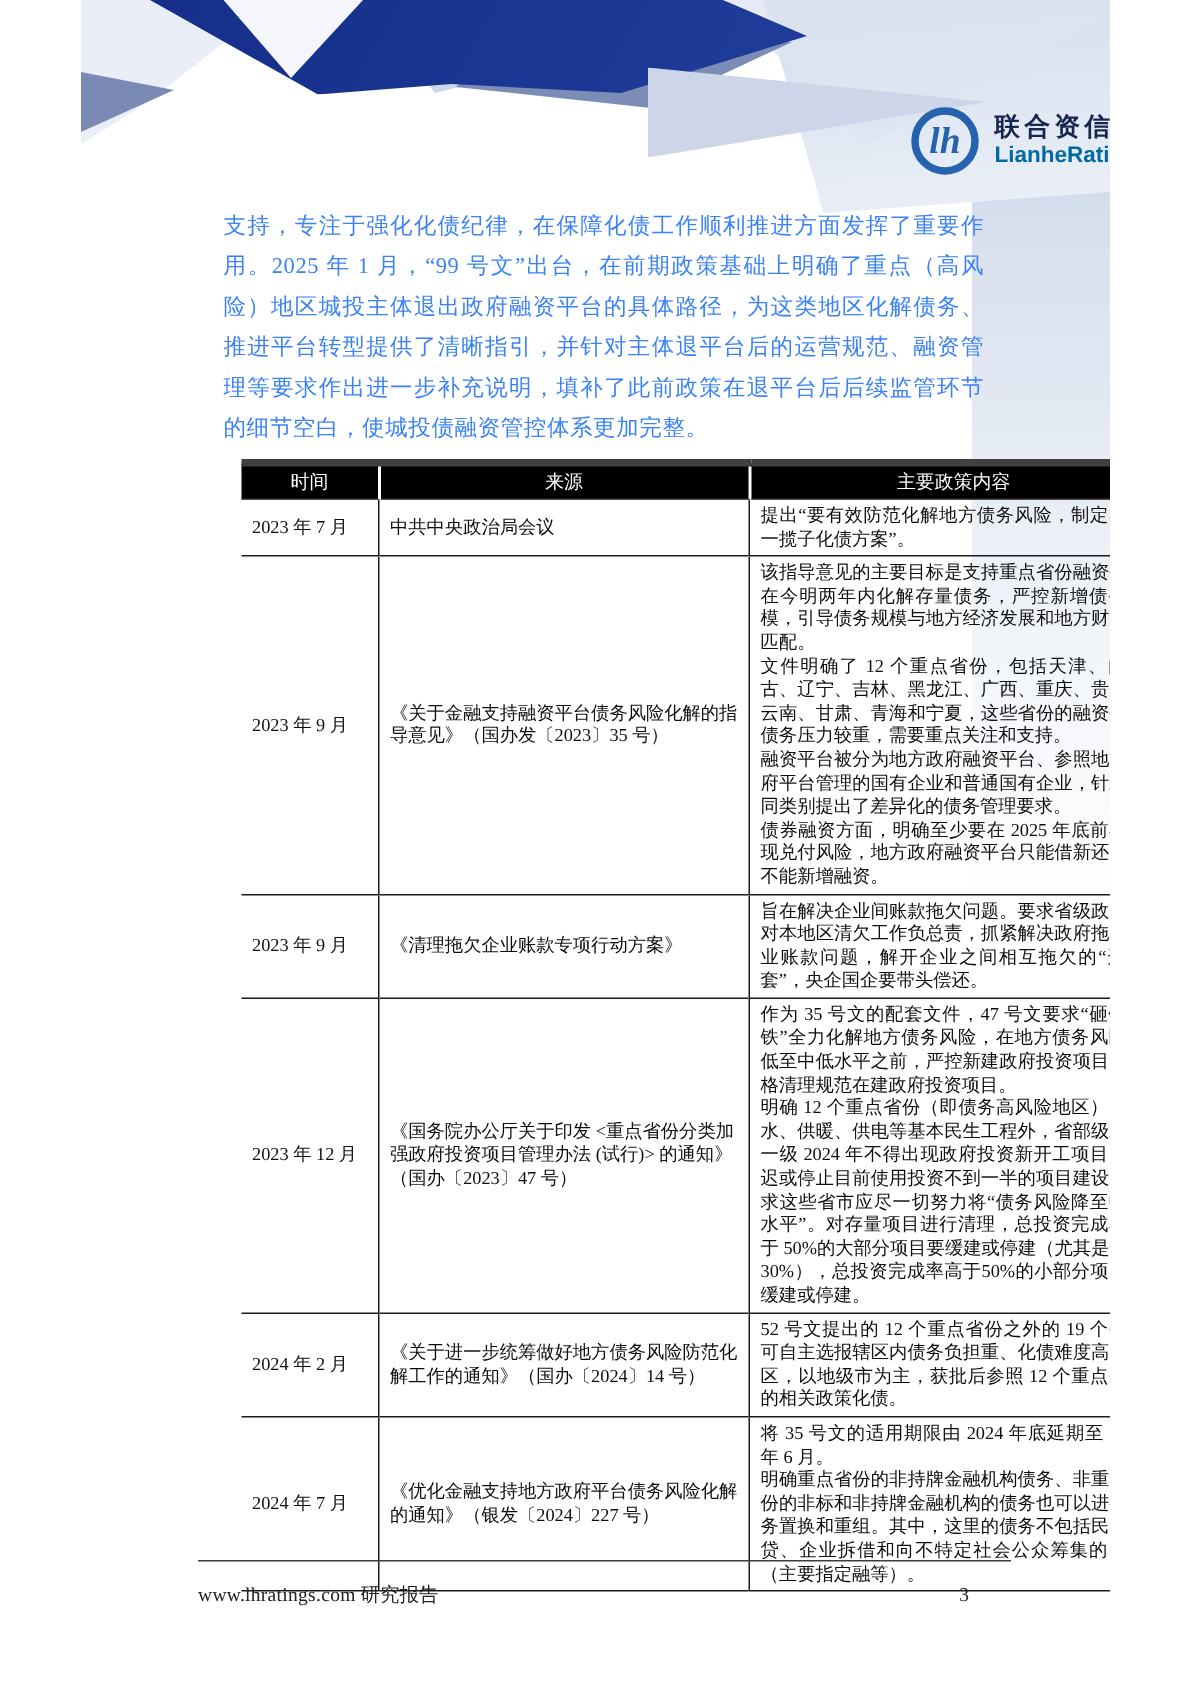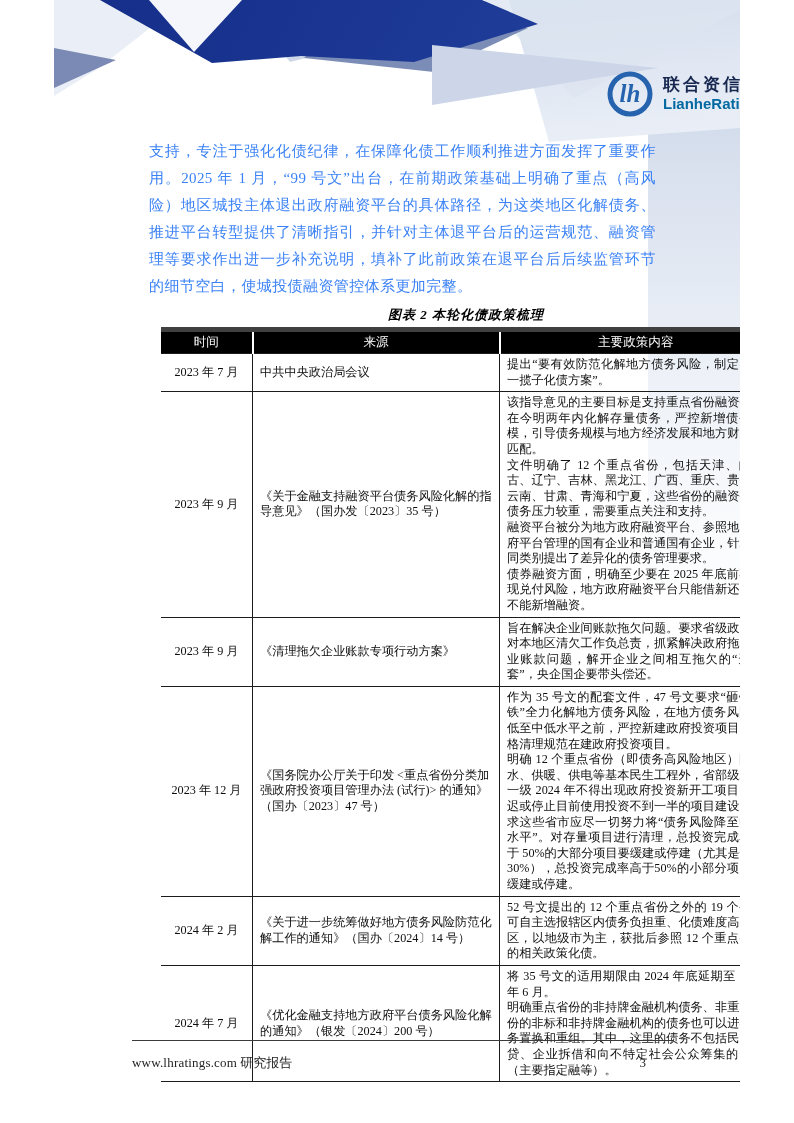--- a/index.html
+++ b/index.html
@@ -84,21 +84,21 @@
     height: 22px; padding: 2px 4px;
     border-top: 5px solid #404040;
   }
   .policy thead th + th { border-left: 2px solid #ffffff; }
   .policy tbody td {
     border-top: 1px solid #1c1c1c;
     font-size: 12.2px; line-height: 15.6px;
     padding: 3px 7px; vertical-align: middle; color: #0e0e0e;
   }
   .policy tbody td + td { border-left: 1px solid #1c1c1c; }
-  td.cell-time { text-align: center; padding: 3px 2px; }
+  td.cell-time { text-align: left; padding: 3px 2px; }
   td.cell-source { text-align: left; }
   td.cell-content { text-align: justify; white-space: pre-line; }
 
   
   .footer {
     position: absolute; top: 1040px; left: 78px; right: 66px;
     border-top: 1.5px solid #3c3c3c;
     padding-top: 13px;
     display: flex; justify-content: space-between; align-items: baseline;
     font-size: 13px; color: #222; z-index: 1;
@@ -135,21 +135,20 @@
     <div class="logo-text">
       <span class="brand-cn">联合资信</span>
       <span class="brand-en">LianheRatings</span>
     </div>
   </div>
 
   <div class="content">
     <p class="intro">支持，专注于强化化债纪律，在保障化债工作顺利推进方面发挥了重要作用。2025 年 1 月，“99 号文”出台，在前期政策基础上明确了重点（高风险）地区城投主体退出政府融资平台的具体路径，为这类地区化解债务、推进平台转型提供了清晰指引，并针对主体退平台后的运营规范、融资管理等要求作出进一步补充说明，填补了此前政策在退平台后后续监管环节的细节空白，使城投债融资管控体系更加完整。</p>
 
     <div class="figure">
-      <div class="fig-title">图表 2  本轮化债政策梳理</div>
       <table class="policy">
         <colgroup>
           <col class="c-time">
             <col class="c-source">
             <col class="c-content">
         </colgroup>
         <thead>
           <tr>
             <th>时间</th>
             <th>来源</th>
@@ -181,21 +180,21 @@
             <td class="cell-content">作为 35 号文的配套文件，47 号文要求“砸锅卖铁”全力化解地方债务风险，在地方债务风险降低至中低水平之前，严控新建政府投资项目，严格清理规范在建政府投资项目。
 明确 12 个重点省份（即债务高风险地区）除供水、供暖、供电等基本民生工程外，省部级或市一级 2024 年不得出现政府投资新开工项目。推迟或停止目前使用投资不到一半的项目建设。要求这些省市应尽一切努力将“债务风险降至中低水平”。对存量项目进行清理，总投资完成率低于 50%的大部分项目要缓建或停建（尤其是低于 30%），总投资完成率高于50%的小部分项目要缓建或停建。</td>
           </tr>
           <tr>
             <td class="cell-time">2024 年 2 月</td>
             <td class="cell-source">《关于进一步统筹做好地方债务风险防范化解工作的通知》（国办〔2024〕14 号）</td>
             <td class="cell-content">52 号文提出的 12 个重点省份之外的 19 个省份可自主选报辖区内债务负担重、化债难度高的地区，以地级市为主，获批后参照 12 个重点省份的相关政策化债。</td>
           </tr>
           <tr>
             <td class="cell-time">2024 年 7 月</td>
-            <td class="cell-source">《优化金融支持地方政府平台债务风险化解的通知》（银发〔2024〕200 号）</td>
+            <td class="cell-source">《优化金融支持地方政府平台债务风险化解的通知》（银发〔2024〕227 号）</td>
             <td class="cell-content">将 35 号文的适用期限由 2024 年底延期至 2027年 6 月。
 明确重点省份的非持牌金融机构债务、非重点省份的非标和非持牌金融机构的债务也可以进行债务置换和重组。其中，这里的债务不包括民间借贷、企业拆借和向不特定社会公众筹集的资金（主要指定融等）。</td>
           </tr>
         </tbody>
       </table>
     </div>
   </div>
 
   <div class="footer">
     <div class="footer-left">

